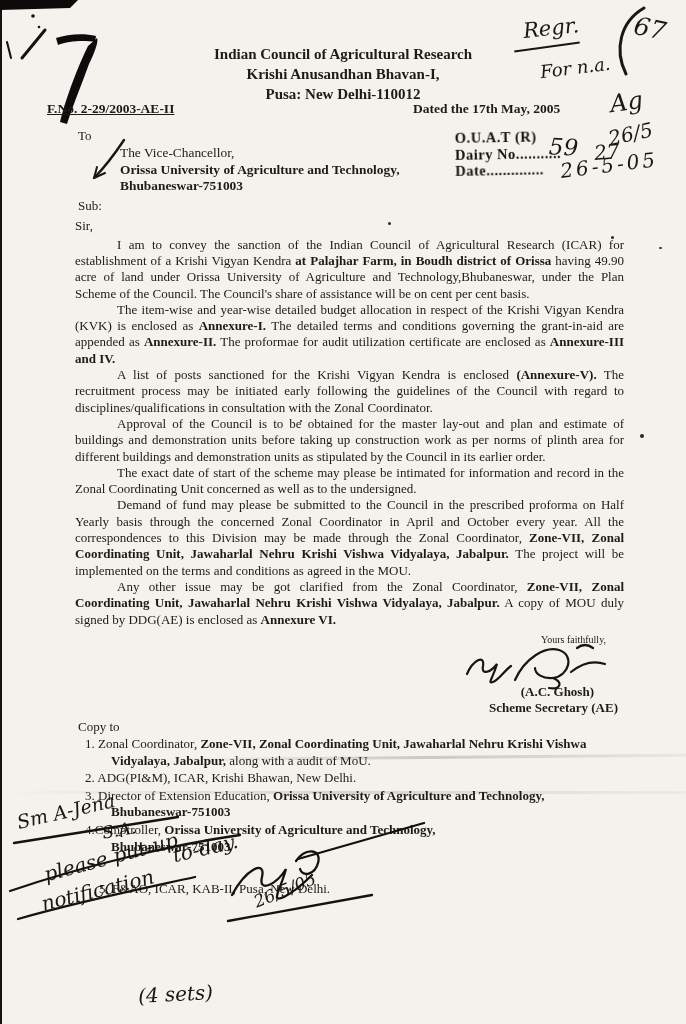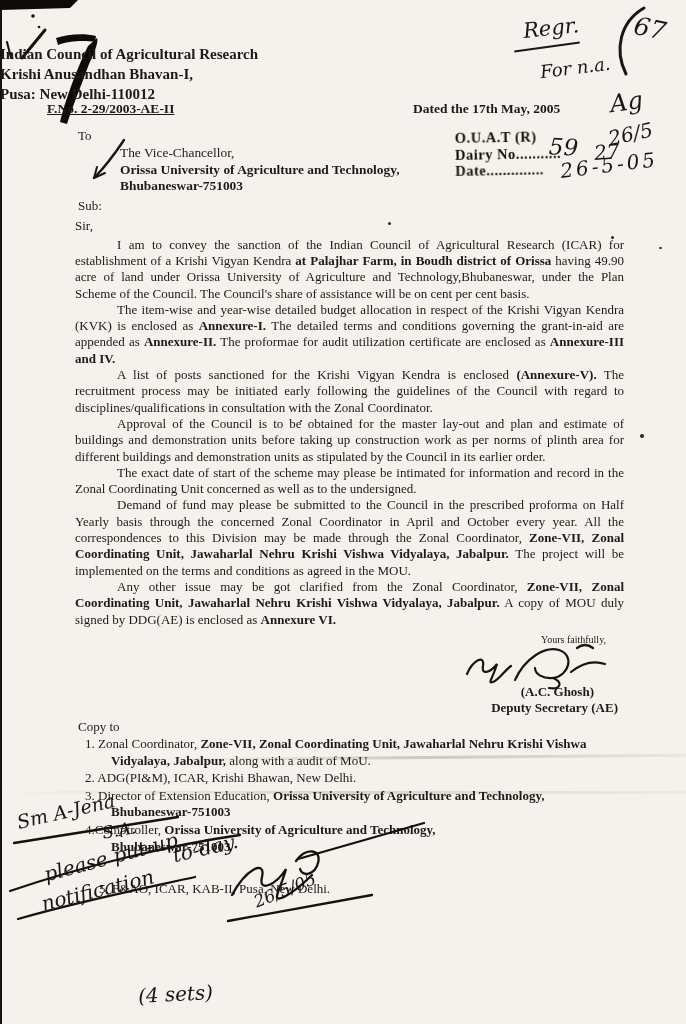--- a/index.html
+++ b/index.html
@@ -9,21 +9,21 @@
     font-family:"Liberation Serif", serif; color:#1d1a17;
   }
   
   .edge-left { position:absolute; left:0; top:0; width:2px; height:1024px; background:#15130f; }
   .crease { position:absolute; height:3px; background:linear-gradient(to right, rgba(110,104,92,0), rgba(110,104,92,.30), rgba(110,104,92,.08)); }
   .crease1 { left:170px; top:756px; width:516px; transform:rotate(-.5deg); }
   .crease2 { left:0px; top:791px; width:686px; opacity:.7; }
   .speck { position:absolute; background:#2a2620; border-radius:50%; }
 
   
-  .header { position:absolute; top:44px; left:0; width:100%; text-align:left;
+  .header { position:absolute; top:44px; left:0; width:100%; text-align:center;
             font-weight:bold; font-size:15px; line-height:20px; }
   .fileno { position:absolute; left:47px;  top:101px; font-weight:bold; font-size:13.5px;text-decoration:underline; }
   .dated  { position:absolute; left:413px; top:101px; font-weight:bold; font-size:13.5px;text-align:center; }
 
   
   .hw { position:absolute; font-family:"DejaVu Serif", serif; font-style:italic;
         color:#1a1613; white-space:nowrap; }
   .hw-regr     { left:523px; top:16px;  font-size:21px; transform:rotate(-6deg); }
   .hw-regr-line{ position:absolute; left:514px; top:46px; width:66px; height:2px;
                  background:#1a1613; transform:rotate(-8deg); }
@@ -156,21 +156,21 @@
       <svg class="sig-svg" width="155" height="50" viewBox="0 0 155 50">
         <g stroke="#181510" stroke-width="2.2" fill="none" stroke-linecap="round">
           <path d="M8 34 C 14 20 26 14 24 26 C 22 36 32 32 38 24 C 34 38 28 44 34 42 C 40 40 46 30 52 26"></path>
           <path d="M56 40 C 66 18 86 6 100 10 C 116 15 110 36 94 38 C 84 39 76 34 76 28"></path>
           <path d="M94 38 C 104 42 102 50 90 48"></path>
           <path d="M112 32 C 122 24 134 20 146 24"></path>
           <path d="M118 8 Q 126 2 134 8"></path>
         </g>
       </svg>
       <div class="sig-name">(A.C. Ghosh)</div>
-      <div class="sig-title">Deputy Secretary (AE)</div>
+      <div class="sig-title">Scheme Secretary (AE)</div>
     </div>
 
     <div class="copyto-label">Copy to</div>
     <div class="copy-list">
         <div class="copy-item"><span>1.   Zonal Coordinator, </span><span class="bseg">Zone-VII, Zonal Coordinating Unit, Jawaharlal Nehru Krishi Vishwa</span><br><span class="bseg">Vidyalaya, Jabalpur,</span><span>   along with a audit of MoU.</span></div>
         <div class="copy-item"><span>2.    ADG(PI&amp;M), ICAR, Krishi Bhawan, New Delhi.</span></div>
         <div class="copy-item"><span>3.  Director of Extension Education, </span><span class="bseg">Orissa University of Agriculture and Technology,</span><br><span class="bseg">Bhubaneswar-751003</span></div>
         <div class="copy-item"><span>4.Comptroller, </span><span class="bseg">Orissa University of Agriculture and Technology,</span><br><span class="bseg">Bhubaneswar-751003</span></div>
       </div>
     <div class="copy-item5">5. F&amp;AO, ICAR, KAB-II,  Pusa, New Delhi.</div>

